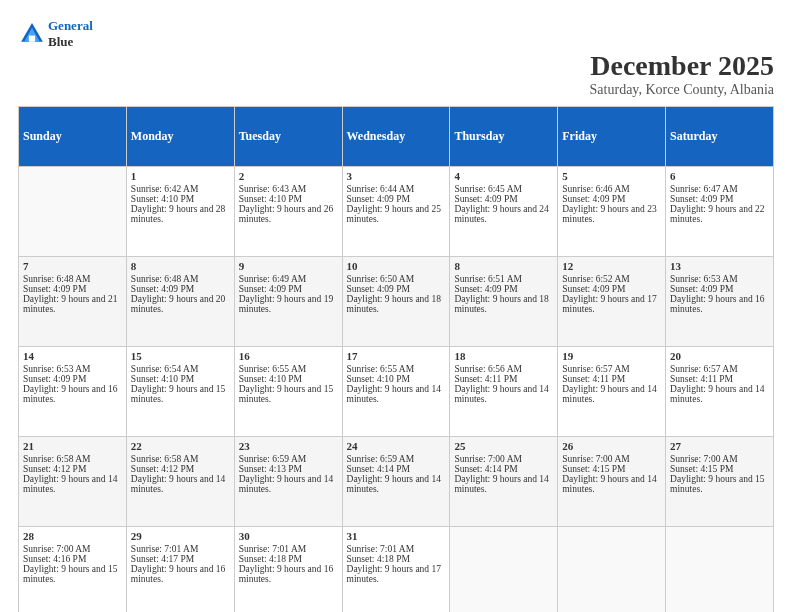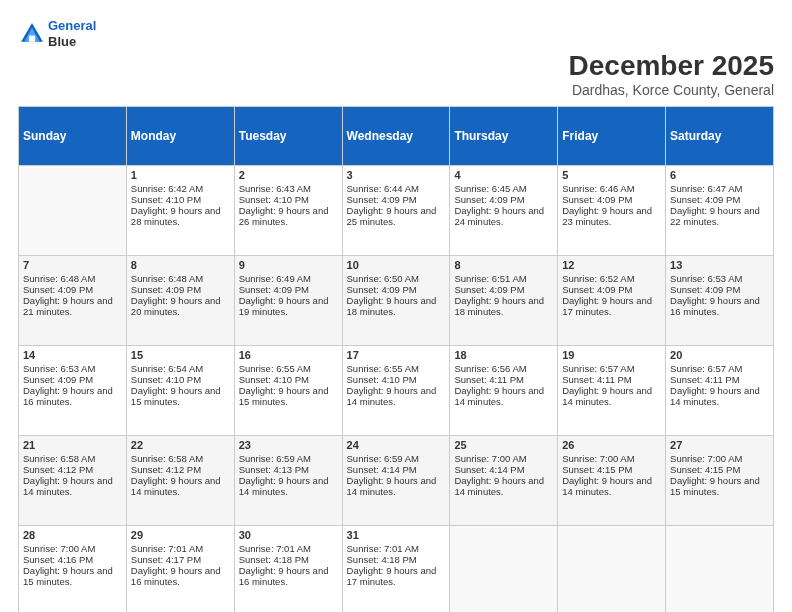--- a/index.html
+++ b/index.html
@@ -9,20 +9,21 @@
       font-family: Arial, sans-serif;
       background: #fff;
       overflow: hidden;
     }
     .page {
       width: 792px;
       height: 612px;
       padding: 18px 18px 10px 18px;
       display: flex;
       flex-direction: column;
+      font-family: Liberation Serif, serif;
     }
     .header {
       display: flex;
       justify-content: space-between;
       align-items: flex-start;
       margin-bottom: 8px;
     }
     .logo {
       display: flex;
       align-items: center;
@@ -102,21 +103,21 @@
         <polygon points="18,10 28,28 8,28" fill="#42a5f5"></polygon>
         <rect x="14" y="20" width="8" height="8" fill="#fff"></rect>
       </svg>
       <div class="logo-text">
         <div><span>General</span></div>
         <div>Blue</div>
       </div>
     </div>
     <div class="title-block">
       <div class="main-title">December 2025</div>
-      <div class="sub-title">Dardhas, Korce County, General</div>
+      <div class="sub-title">Saturday, Korce County, Albania</div>
     </div>
   </div>
 
   <table class="calendar">
     <thead>
       <tr>
       <th>Sunday</th>
           <th>Monday</th>
           <th>Tuesday</th>
           <th>Wednesday</th>

